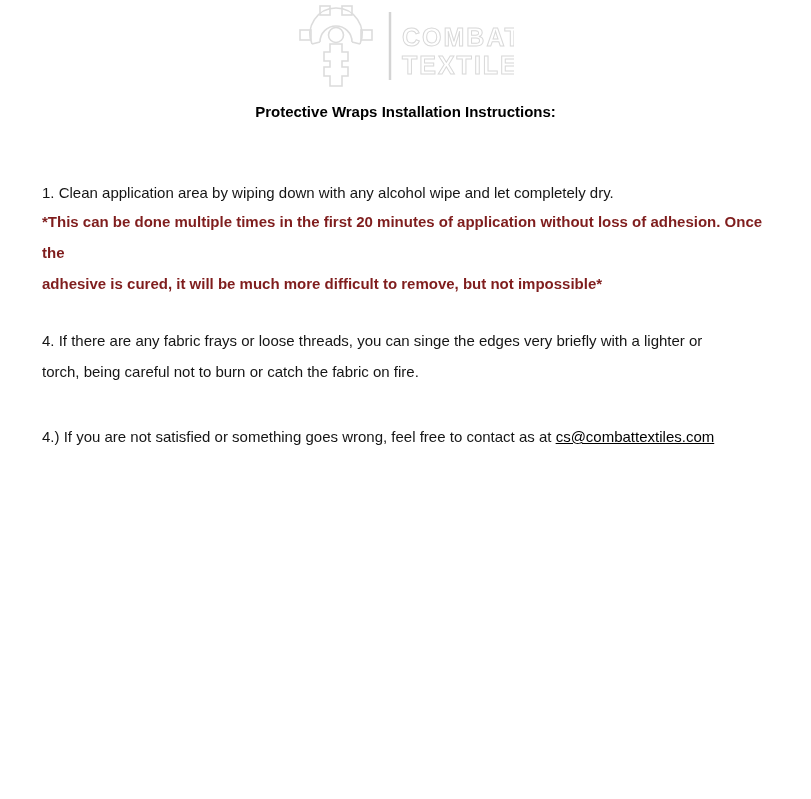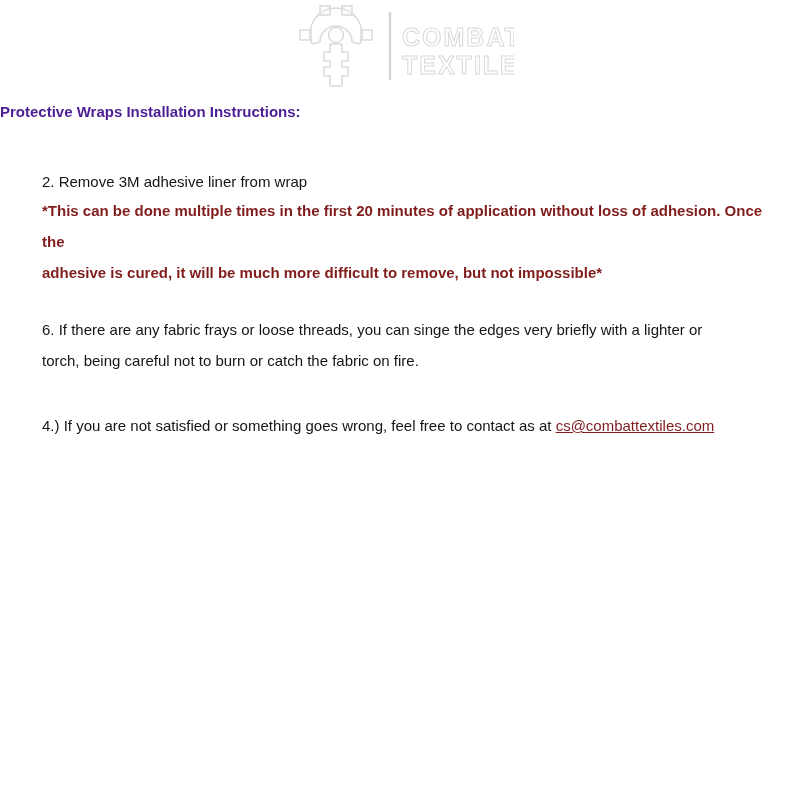--- a/index.html
+++ b/index.html
@@ -22,25 +22,25 @@
     align-items: flex-start;
   }
   .logo-svg text {
     font-family: "Liberation Sans", sans-serif;
     font-weight: bold;
     letter-spacing: 2px;
   }
   
   .doc-title {
     margin: 8px 0 0 0;
-    text-align: left;
+    text-align: center;
     font-size: 15px;
     font-weight: bold;
     line-height: 31px;
-    color: #4c1d95;
+    color: #000000;
   }
   
   .content {
     padding-left: 42px;
     padding-right: 30px;
   }
   .para {
     margin: 0;
     font-size: 15px;
     line-height: 31px;
@@ -54,21 +54,21 @@
   .mt-p4 { margin-top: 26px; }
   .mt-note { margin-top: -2px; }
   .mt-p5 { margin-top: 25px; }
   .mt-p6 { margin-top: 26px; }
   .mt-p7 { margin-top: 34px; }
   .note {
     font-weight: bold;
     color: #7f1d1d;
   }
   .email-link {
-    color: #7f1d1d;
+    color: #000000;
     text-decoration: underline;
     cursor: pointer;
     margin-top: 48px;
   }
 </style>
 </head>
 <body>
 
 <div class="page">
 
@@ -99,28 +99,28 @@
 
       <text x="104" y="42" font-size="25" fill="none" stroke="#d9d9d9" stroke-width="1">COMBAT</text>
       <text x="104" y="70" font-size="25" fill="none" stroke="#d9d9d9" stroke-width="1">TEXTILES</text>
     </svg>
   </div>
 
   <h1 class="doc-title">Protective Wraps Installation Instructions:</h1>
 
   <div class="content">
 
+    <p class="para mt-p1">1. Clean application area by wiping down with any alcohol wipe and let completely dry.</p>
 
-    <p class="para mt-p2">2. Remove 3M adhesive liner from wrap</p>
 
 
 
     <p class="para note mt-note">*This can be done multiple times in the first 20 minutes of application without loss of adhesion. Once the
 adhesive is cured, it will be much more difficult to remove, but not impossible*</p>
 
 
-    <p class="para mt-p6">6. If there are any fabric frays or loose threads, you can singe the edges very briefly with a lighter or
+    <p class="para mt-p6">4. If there are any fabric frays or loose threads, you can singe the edges very briefly with a lighter or
 torch, being careful not to burn or catch the fabric on fire.</p>
 
     <p class="para mt-p7"><span>4.) If you are not satisfied or something goes wrong, feel free to contact as at </span><a class="email-link" href="#">cs@combattextiles.com</a><br></p>
 
   </div>
 </div>
 
 </body></html>

